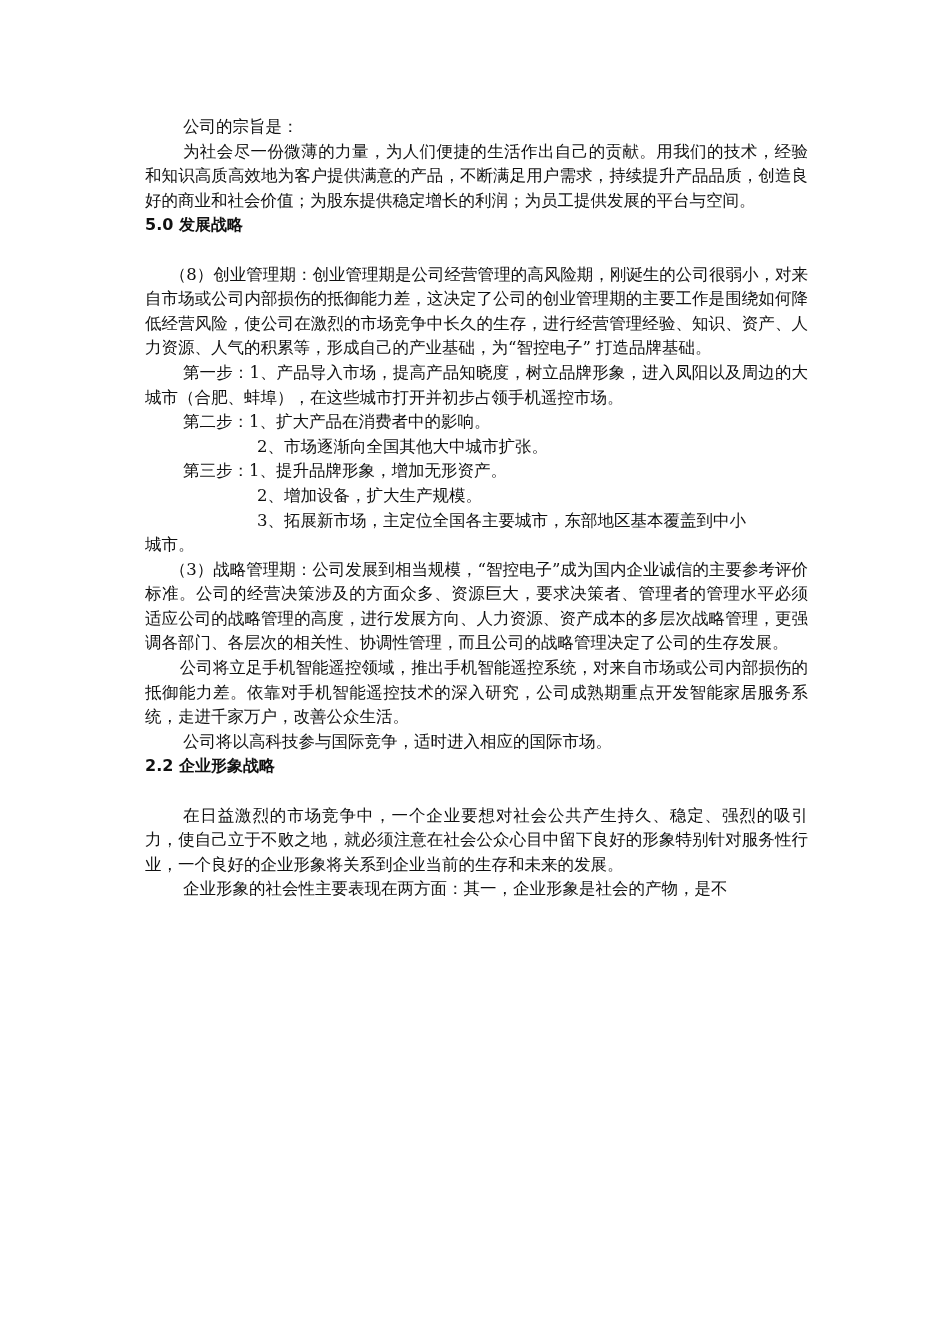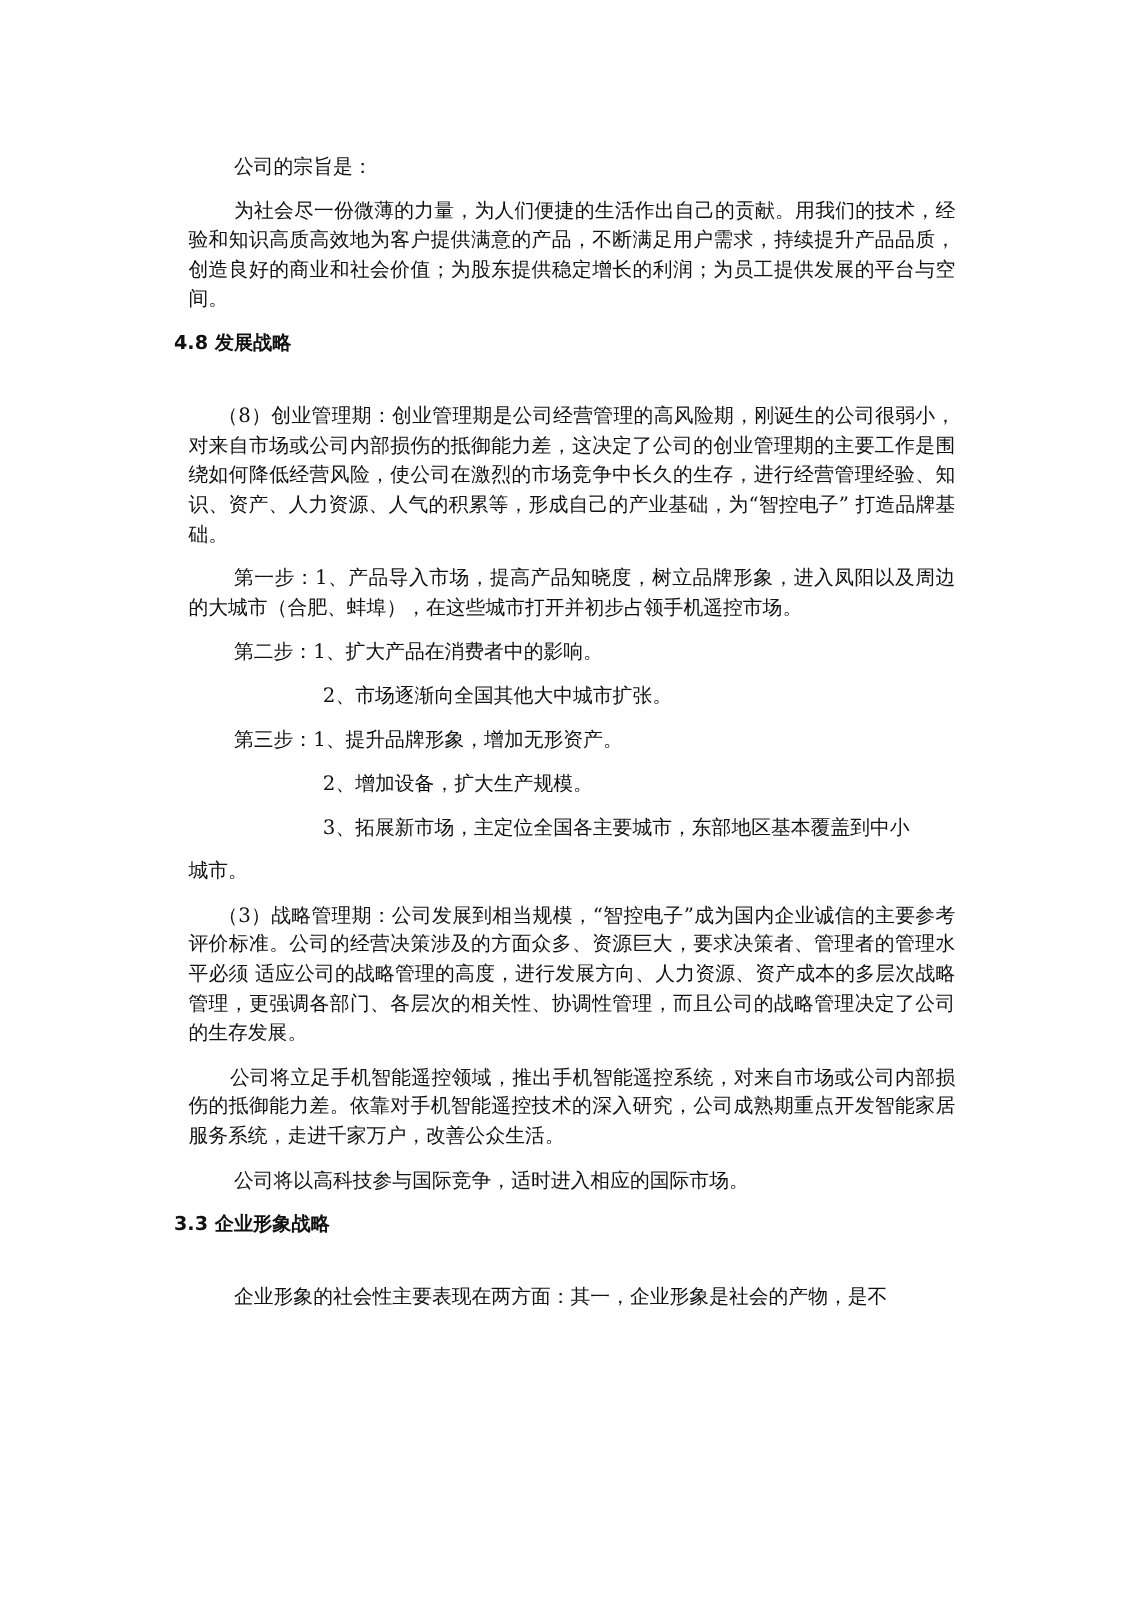--- a/index.html
+++ b/index.html
@@ -3,47 +3,48 @@
 <meta charset="utf-8">
 <style>
   html, body { margin: 0; padding: 0; background: #ffffff; }
   body { width: 950px; height: 1344px; position: relative; overflow: hidden; }
   .page {
     position: absolute; left: 145px; top: 115px; width: 663px;
     font-family: "DejaVu Serif", "Liberation Serif", serif;
     font-size: 16.5px; line-height: 24.6px; color: #111;
     text-align: justify;
   }
-  .p { margin: 12px; }
+  .p { margin: 0; }
   .ind { text-indent: 2.3em; }
   .ind1 { text-indent: 1.5em; }
   .ind2 { text-indent: 2.1em; }
   .sub { padding-left: 112px; }
   .h { font-family: "DejaVu Sans", "Liberation Sans", sans-serif; font-weight: bold; font-size: 16px; margin: 0; }
   .gap { height: 24.6px; }
 </style>
 </head>
 <body>
 
 <div class="page">
   <p class="p ind">公司的宗旨是：</p>
   <p class="p ind">为社会尽一份微薄的力量，为人们便捷的生活作出自己的贡献。用我们的技术，经验和知识高质高效地为客户提供满意的产品，不断满足用户需求，持续提升产品品质，创造良好的商业和社会价值；为股东提供稳定增长的利润；为员工提供发展的平台与空间。</p>
 
-  <h2 class="h">4.8 发展战略</h2>
+  <h2 class="h">5.0 发展战略</h2>
   <div class="gap"></div>
 
   <p class="p ind1">（8）创业管理期：创业管理期是公司经营管理的高风险期，刚诞生的公司很弱小，对来自市场或公司内部损伤的抵御能力差，这决定了公司的创业管理期的主要工作是围绕如何降低经营风险，使公司在激烈的市场竞争中长久的生存，进行经营管理经验、知识、资产、人力资源、人气的积累等，形成自己的产业基础，为“智控电子” 打造品牌基础。</p>
   <p class="p ind">第一步：1、产品导入市场，提高产品知晓度，树立品牌形象，进入凤阳以及周边的大城市（合肥、蚌埠），在这些城市打开并初步占领手机遥控市场。</p>
   <p class="p ind">第二步：1、扩大产品在消费者中的影响。</p>
   <p class="p sub">2、市场逐渐向全国其他大中城市扩张。</p>
   <p class="p ind">第三步：1、提升品牌形象，增加无形资产。</p>
   <p class="p sub">2、增加设备，扩大生产规模。</p>
   <p class="p sub">3、拓展新市场，主定位全国各主要城市，东部地区基本覆盖到中小</p>
   <p class="p">城市。</p>
   <p class="p ind1">（3）战略管理期：公司发展到相当规模，“智控电子”成为国内企业诚信的主要参考评价标准。公司的经营决策涉及的方面众多、资源巨大，要求决策者、管理者的管理水平必须 适应公司的战略管理的高度，进行发展方向、人力资源、资产成本的多层次战略管理，更强调各部门、各层次的相关性、协调性管理，而且公司的战略管理决定了公司的生存发展。</p>
   <p class="p ind2">公司将立足手机智能遥控领域，推出手机智能遥控系统，对来自市场或公司内部损伤的抵御能力差。依靠对手机智能遥控技术的深入研究，公司成熟期重点开发智能家居服务系统，走进千家万户，改善公众生活。</p>
   <p class="p ind">公司将以高科技参与国际竞争，适时进入相应的国际市场。</p>
 
-  <h2 class="h">3.3 企业形象战略</h2>
+  <h2 class="h">2.2 企业形象战略</h2>
   <div class="gap"></div>
 
+  <p class="p ind">在日益激烈的市场竞争中，一个企业要想对社会公共产生持久、稳定、强烈的吸引力，使自己立于不败之地，就必须注意在社会公众心目中留下良好的形象特别针对服务性行业，一个良好的企业形象将关系到企业当前的生存和未来的发展。</p>
   <p class="p ind">企业形象的社会性主要表现在两方面：其一，企业形象是社会的产物，是不</p>
 </div>
 
 </body></html>

